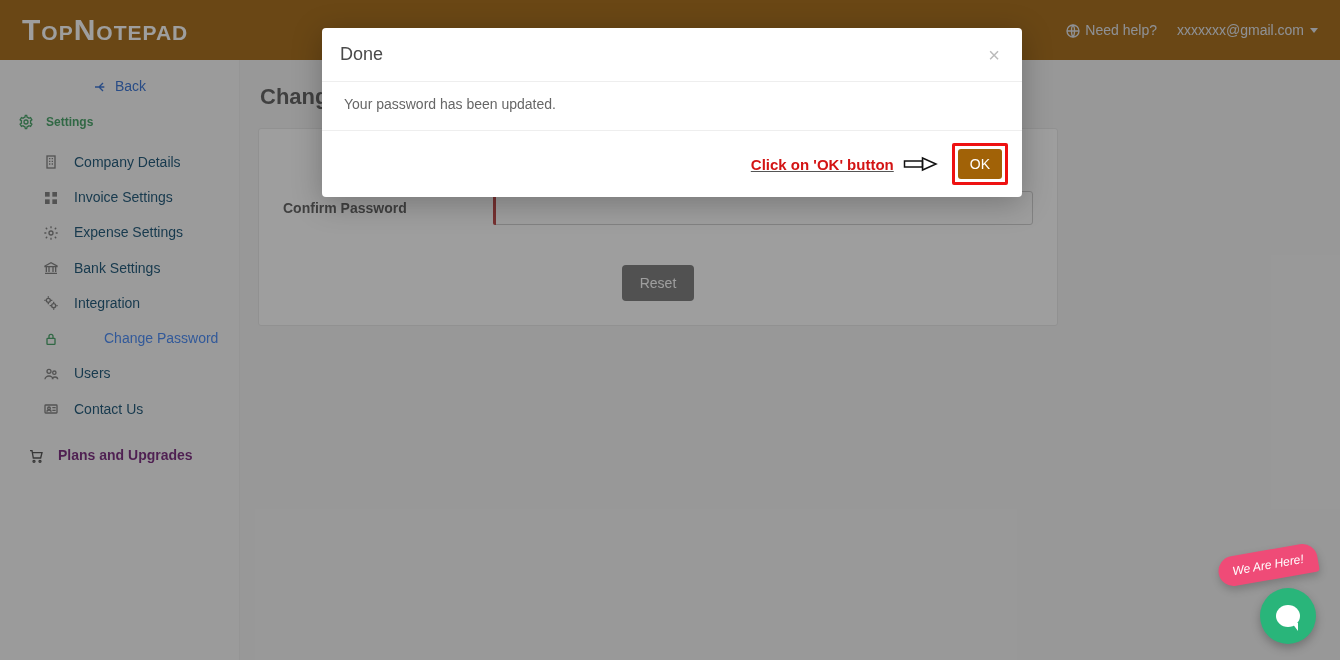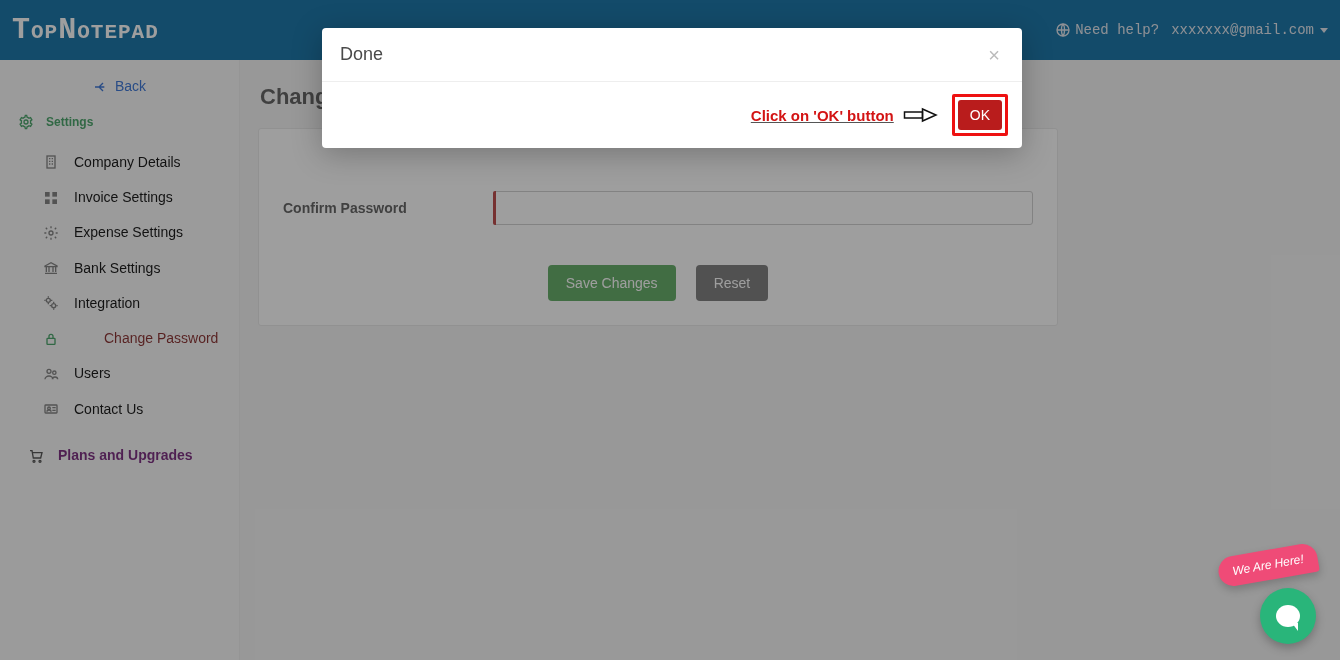--- a/index.html
+++ b/index.html
@@ -1,33 +1,33 @@
 <!DOCTYPE html>
 <html><head>
 <meta charset="utf-8">
 <style>
   * { box-sizing: border-box; margin: 0; padding: 0; }
   html, body { width: 1340px; height: 660px; font-family: "Helvetica Neue", Helvetica, Arial, sans-serif; background: #f5f5f5; color: #555; overflow: hidden; }
   
-  .header { height: 60px; background: #0369a1; color: #fff; display: flex; align-items: center; padding: 0 12px; font-family: Liberation Mono, monospace; }
+  .header { height: 60px; background: #a16207; color: #fff; display: flex; align-items: center; padding: 0 22px; }
   .brand { font-weight: 700; font-size: 30px; letter-spacing: 1px; font-variant: small-caps; }
   .header-spacer { flex: 1; }
-  .help { display: flex; align-items: center; gap: 4px; margin-right: 12px; color: #e2e6ee; font-size: 14px; }
+  .help { display: flex; align-items: center; gap: 4px; margin-right: 20px; color: #e2e6ee; font-size: 14px; }
   .user-email { color: #e2e6ee; font-size: 14px; display: flex; align-items: center; gap: 6px; }
   .caret-down { width: 0; height: 0; border-left: 4px solid transparent; border-right: 4px solid transparent; border-top: 5px solid #e2e6ee; display: inline-block; }
   
   .layout { display: flex; height: calc(660px - 60px); }
   .sidebar { width: 240px; background: #fafafa; padding-top: 12px; border-right: 1px solid #eee; }
   .back-link { display: flex; align-items: center; justify-content: center; gap: 6px; color: #2a6ad3; font-size: 14px; height: 28px; cursor: pointer; }
   .back-arrow { color: #2a6ad3; }
   .settings-head { display: flex; align-items: center; gap: 12px; padding: 14px 18px; font-weight: 700; color: #3a9d5d; font-size: 12px; }
   .settings-head .gear { color: #3a9d5d; }
   .nav-list { list-style: none; }
-  .nav-item { display: flex; align-items: center; gap: 14px; padding: 9px 18px 9px 42px; font-size: 14px; color: #000000; cursor: pointer; }
-  .nav-item.active { color: #7f1d1d; gap: 44px; }
+  .nav-item { display: flex; align-items: center; gap: 14px; padding: 9px 18px 9px 42px; font-size: 14px; color: #0c4a6e; cursor: pointer; }
+  .nav-item.active { color: #3b82f6; gap: 44px; }
   .nav-item .icon { width: 18px; text-align: center; color: #777; }
   .nav-item.active .icon { color: #3a9d5d; }
   .plans-row { display: flex; align-items: center; gap: 14px; padding: 20px 18px 9px 28px; font-size: 14px; font-weight: 700; color: #701a75; cursor: pointer; }
   
   .main { flex: 1; padding: 18px 40px 18px 18px; }
   .page-title { font-size: 22px; font-weight: 700; color: #555; margin: 6px 2px 18px; }
   .panel { background: #fff; border: 1px solid #e7e7e7; border-radius: 3px; padding: 24px; width: 800px; margin-left: 0; }
   .form-row { display: flex; align-items: center; gap: 20px; margin-bottom: 22px; }
   .form-label { width: 190px; text-align: left; font-weight: 700; font-size: 14px; color: #555; }
   .input-wrap { position: relative; flex: 1; }
@@ -39,21 +39,21 @@
   .btn-red { background: #737373; }
   
   .backdrop { position: absolute; inset: 0; background: rgba(40,40,40,0.45); }
   .modal { position: absolute; top: 28px; left: 322px; width: 700px; background: #fff; border-radius: 4px; box-shadow: 0 6px 30px rgba(0,0,0,0.25); }
   .modal-head { padding: 16px 18px; border-bottom: 1px solid #eee; display: flex; align-items: center; }
   .modal-title { font-size: 18px; color: #4a4a4a; flex: 1; }
   .modal-close { color: #bbb; font-size: 20px; cursor: pointer; padding: 0 4px; line-height: 1; }
   .modal-body { padding: 14px 22px 18px; color: #666; font-size: 14px; border-bottom: 1px solid #eee; }
   .modal-foot { padding: 12px 14px; display: flex; justify-content: flex-end; align-items: center; gap: 12px; }
   .ok-wrap { border: 3px solid #e11; padding: 3px; border-radius: 2px; }
-  .ok-btn { background: #b91c1c; color: #fff; border: none; padding: 7px 12px; font-size: 14px; border-radius: 3px; cursor: pointer; }
+  .ok-btn { background: #a16207; color: #fff; border: none; padding: 7px 12px; font-size: 14px; border-radius: 3px; cursor: pointer; }
   .annot-row { display: flex; align-items: center; gap: 8px; text-decoration: underline; }
   .annot-text { color: #d31414; font-weight: 700; font-size: 15px; }
   .annot-arrow { width: 38px; height: 18px; }
   
   .we-are-here { position: absolute; right: 22px; bottom: 80px; }
   .tag { background: #ef4b77; color: #fff; font-size: 12px; padding: 8px 14px; border-radius: 18px 18px 4px 18px; transform: rotate(-10deg); box-shadow: 0 4px 8px rgba(0,0,0,0.2); font-style: italic; }
   .chat-fab { position: absolute; right: 24px; bottom: 16px; width: 56px; height: 56px; border-radius: 50%; background: #29b57a; box-shadow: 0 4px 10px rgba(0,0,0,0.25); display: flex; align-items: center; justify-content: center; }
   .chat-fab .bubble { width: 24px; height: 22px; background: #fff; border-radius: 50%; position: relative; }
   .chat-fab .bubble::after { content: ""; position: absolute; bottom: -4px; right: 2px; width: 0; height: 0; border-left: 6px solid transparent; border-right: 0 solid transparent; border-top: 8px solid #fff; }
   .icon-svg { width: 16px; height: 16px; display: inline-block; vertical-align: middle; }
@@ -178,34 +178,34 @@
         <div class="form-label"></div>
         <div class="input-wrap"><input class="text-input" type="password" style=""></div>
       </div>
       <div class="form-row">
         <div class="form-label">Confirm Password</div>
         <div class="input-wrap">
           <input class="text-input" type="password" style="">
         </div>
       </div>
       <div class="btn-row">
-        <button class="btn btn-green">Save Changes</button>
         <button class="btn btn-red">Reset</button>
       </div>
     </div>
   </div>
 </div>
 
 <div class="backdrop"></div>
 
 <div class="modal">
   <div class="modal-head">
     <div class="modal-title">Done</div>
     <div class="modal-close">×</div>
   </div>
+  <div class="modal-body">Your password has been updated.</div>
   <div class="modal-foot">
     <div class="annot-row">
       <span class="annot-text">Click on 'OK' button</span>
       <svg class="annot-arrow" viewBox="0 0 48 24">
         <rect x="2" y="8" width="24" height="8" fill="none" stroke="#111" stroke-width="2"></rect>
         <polygon points="26,4 44,12 26,20" fill="none" stroke="#111" stroke-width="2"></polygon>
       </svg>
     </div>
     <div class="ok-wrap">
       <button class="ok-btn">OK</button>

